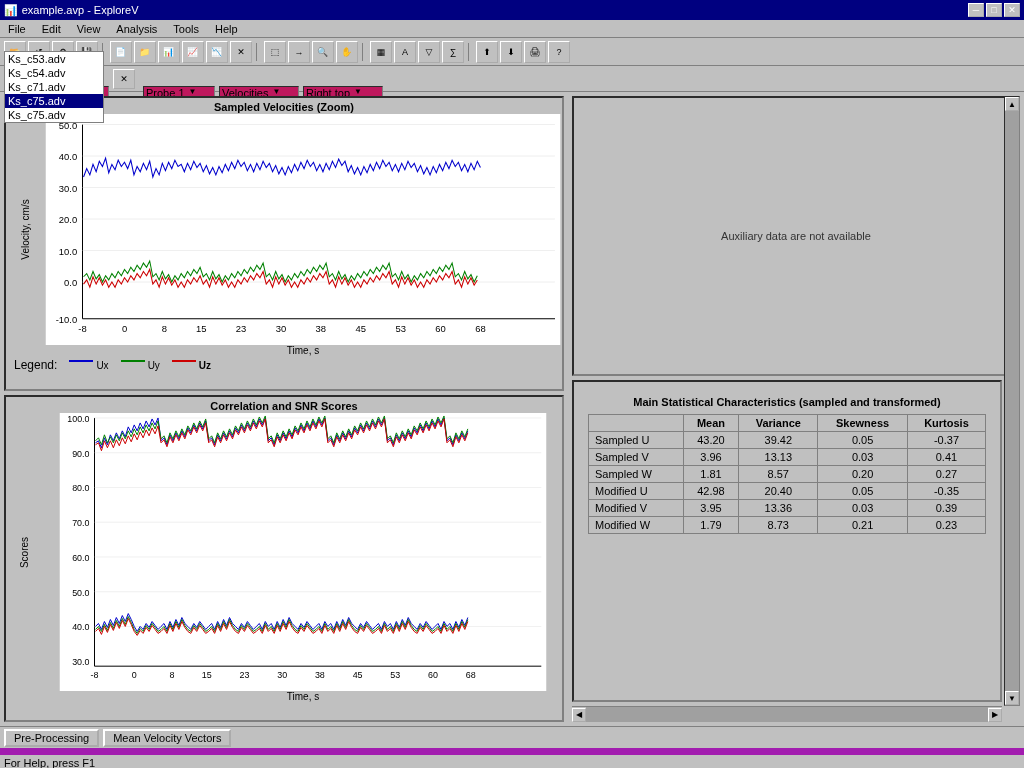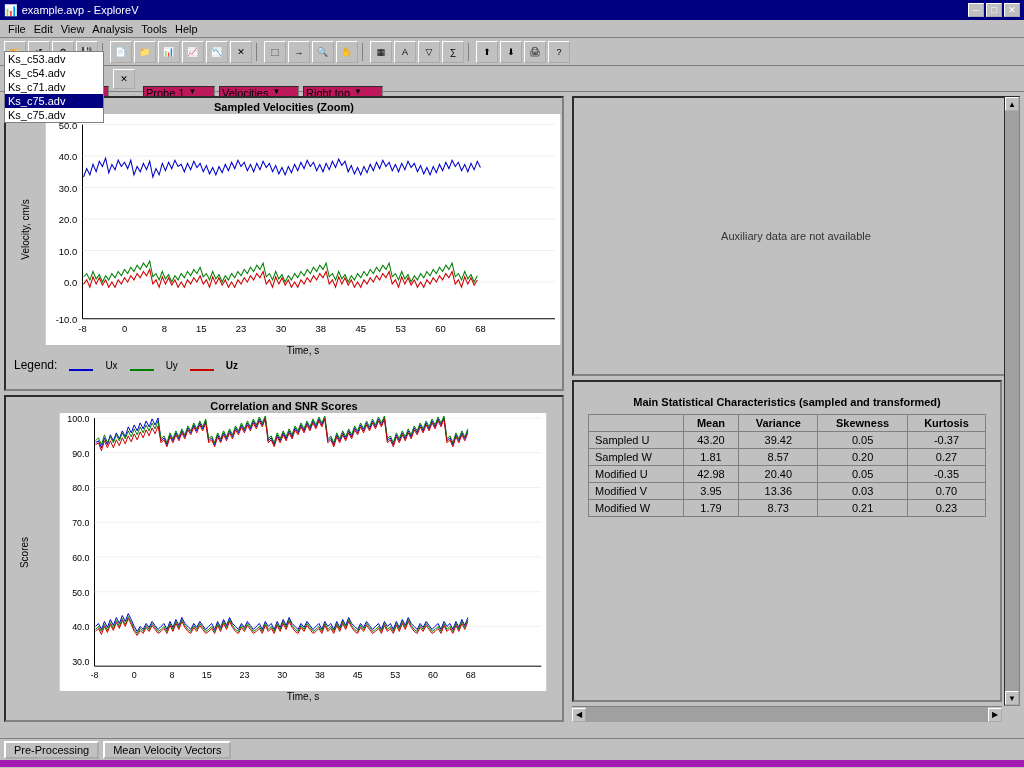--- a/index.html
+++ b/index.html
@@ -31,20 +31,21 @@
       font-size: 9px;
       display: flex; align-items: center; justify-content: center;
       cursor: pointer;
     }
     
     .menu-bar {
       background: #c0c0c0;
       border-bottom: 1px solid #808080;
       padding: 2px 4px;
       display: flex;
+      gap: 8px;
       height: 18px;
       align-items: center;
     }
     .menu-item { font-size: 11px; cursor: pointer; padding: 1px 4px; }
     
     .toolbar {
       background: #c0c0c0;
       border-bottom: 1px solid #808080;
       padding: 2px 4px;
       display: flex;
@@ -165,31 +166,30 @@
       text-align: center;
       font-size: 10px;
     }
     .legend-area {
       display: flex;
       gap: 12px;
       padding: 2px 8px;
       font-size: 10px;
       align-items: center;
     }
-    .legend-item { display: flex; align-items: flex-end; gap: 12px; }
+    .legend-item { display: flex; align-items: flex-start; gap: 3px; }
     .legend-line { width: 24px; height: 2px; }
     .bottom-bar {
       height: 22px;
       background: #c0c0c0;
       border-top: 1px solid #808080;
       display: flex;
       align-items: center;
       gap: 4px;
       padding: 8px 4px;
-      margin-top: 12px;
     }
     .tab-btn {
       background: #c0c0c0;
       border: 2px outset #ffffff;
       padding: 1px 8px;
       font-size: 11px;
       cursor: pointer;
       height: 18px;
     }
     .status-bar {
@@ -477,39 +477,46 @@
         </thead>
         <tbody>
           <tr>
             <td>Sampled U</td>
             <td>43.20</td>
             <td>39.42</td>
             <td>0.05</td>
             <td>-0.37</td>
           </tr>
           <tr>
+            <td>Sampled V</td>
+            <td>3.96</td>
+            <td>13.13</td>
+            <td>0.03</td>
+            <td>0.41</td>
+          </tr>
+          <tr>
             <td>Sampled W</td>
             <td>1.81</td>
             <td>8.57</td>
             <td>0.20</td>
             <td>0.27</td>
           </tr>
           <tr>
             <td>Modified U</td>
             <td>42.98</td>
             <td>20.40</td>
             <td>0.05</td>
             <td>-0.35</td>
           </tr>
           <tr>
             <td>Modified V</td>
             <td>3.95</td>
             <td>13.36</td>
             <td>0.03</td>
-            <td>0.70</td>
+            <td>0.39</td>
           </tr>
           <tr>
             <td>Modified W</td>
             <td>1.79</td>
             <td>8.73</td>
             <td>0.21</td>
             <td>0.23</td>
           </tr>
         </tbody>
       </table>

